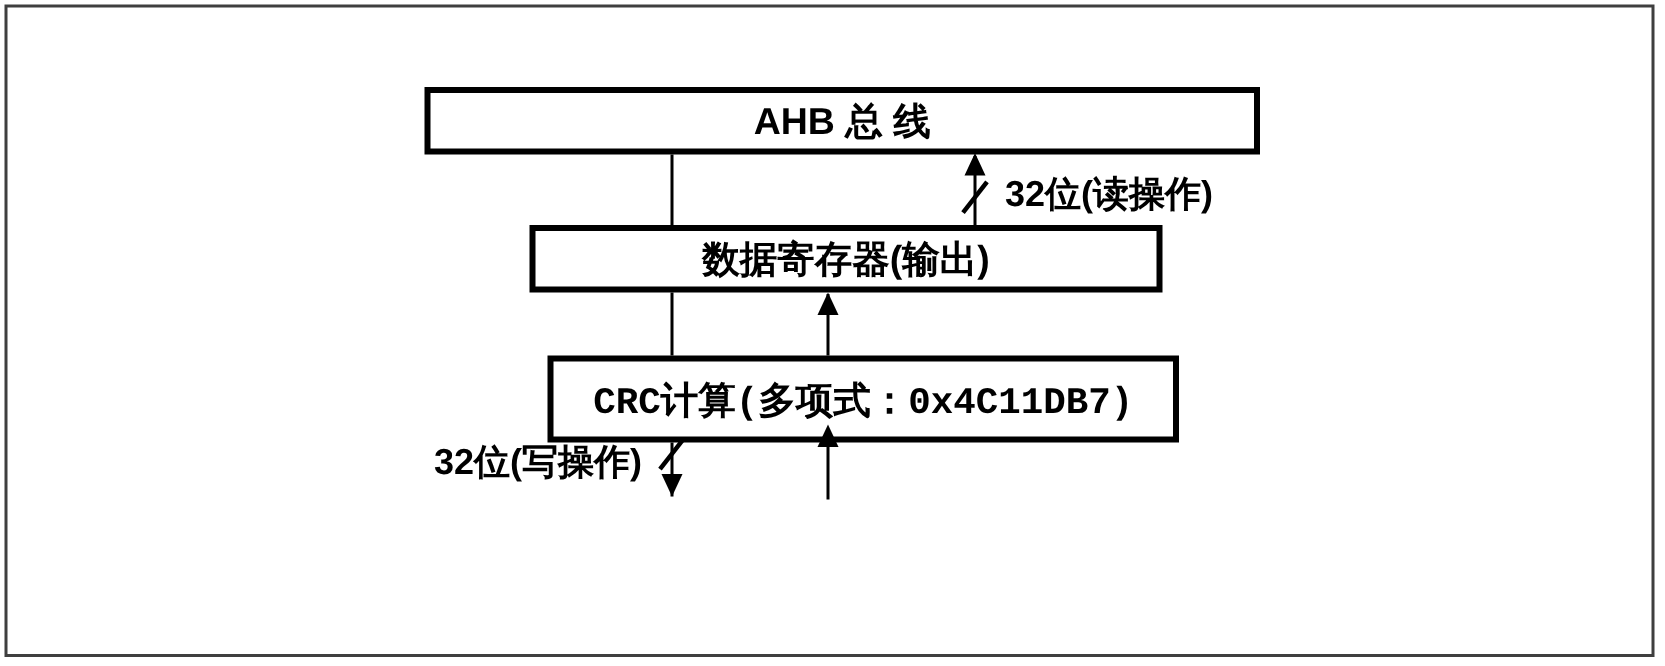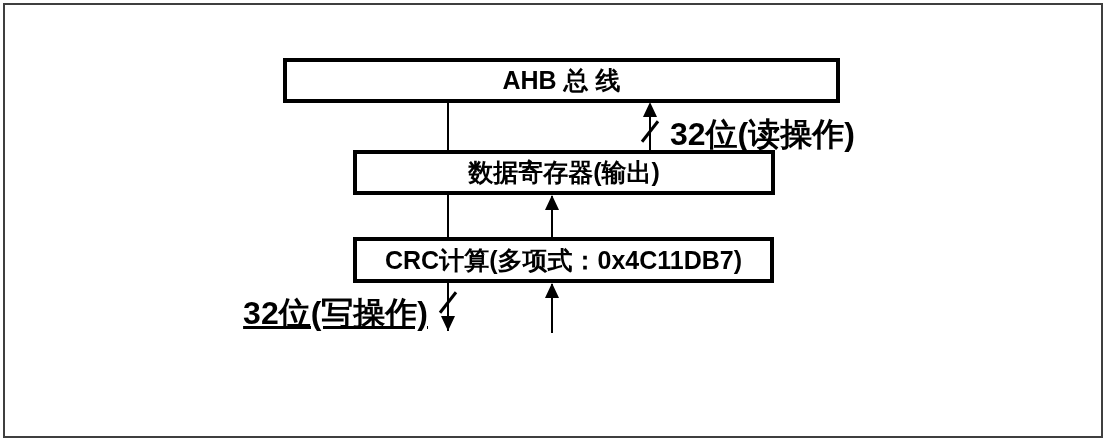--- a/index.html
+++ b/index.html
@@ -28,21 +28,21 @@
     display: flex;
     align-items: center;
     justify-content: center;
     font-weight: bold;
     font-size: 25px;
     white-space: nowrap;
     z-index: 2;
   }
   #box-ahb { left: 283px; top: 58px;  width: 557px; height: 45px; }
   #box-out { left: 353px; top: 150px; width: 422px; height: 45px; }
-  #box-crc { left: 353px; top: 237px; width: 421px; height: 46px; }
+  #box-crc { left: 365px; top: 237px; width: 421px; height: 58px; font-family: Liberation Mono, monospace; }
   #box-in  { left: 352px; top: 332px; width: 419px; height: 45px; }
 
   .vline {
     position: absolute;
     width: 2px;
     background: #000000;
     z-index: 1;
   }
   .arrow-up, .arrow-down {
     position: absolute;
@@ -57,26 +57,26 @@
     position: absolute;
     width: 26px;
     height: 3px;
     background: #000000;
     transform: rotate(-52deg);
     z-index: 3;
   }
   .annot {
     position: absolute;
     font-weight: bold;
-    font-size: 32px;
+    font-size: 24px;
     white-space: nowrap;
     z-index: 3;
   }
   #annot-read  { left: 670px; top: 113px; }
-  #annot-write { right: 682px; top: 292px; text-align: center; text-decoration: underline; }
+  #annot-write { right: 682px; top: 292px; text-align: center; }
 
   
   #wseg1 { left: 447px; top: 101px; height: 50px; }
   #wseg2 { left: 447px; top: 194px; height: 44px; }
   #wseg3 { left: 447px; top: 282px; height: 49px; }
   #warrow { left: 441px; top: 316px; }
   #wslash { left: 435px; top: 301px; }
 
   
   #rline  { left: 649px; top: 104px; height: 47px; }

